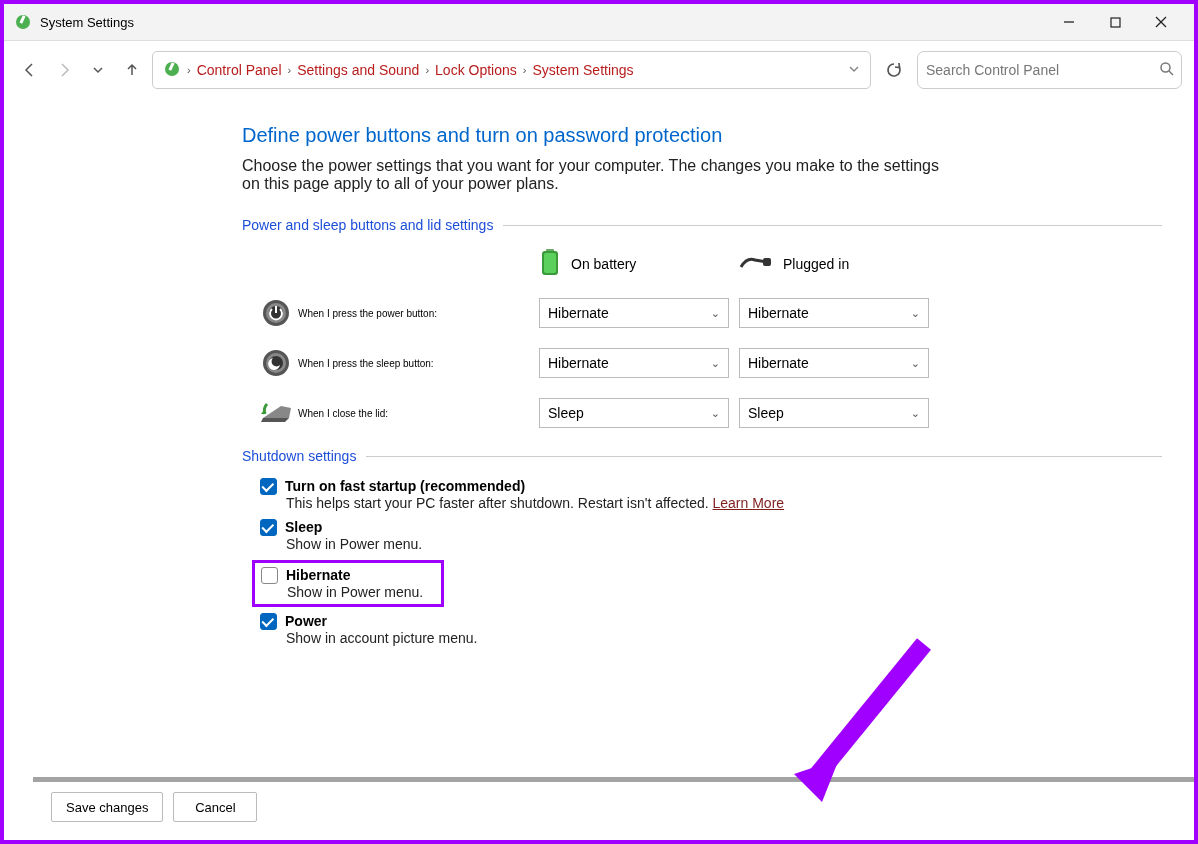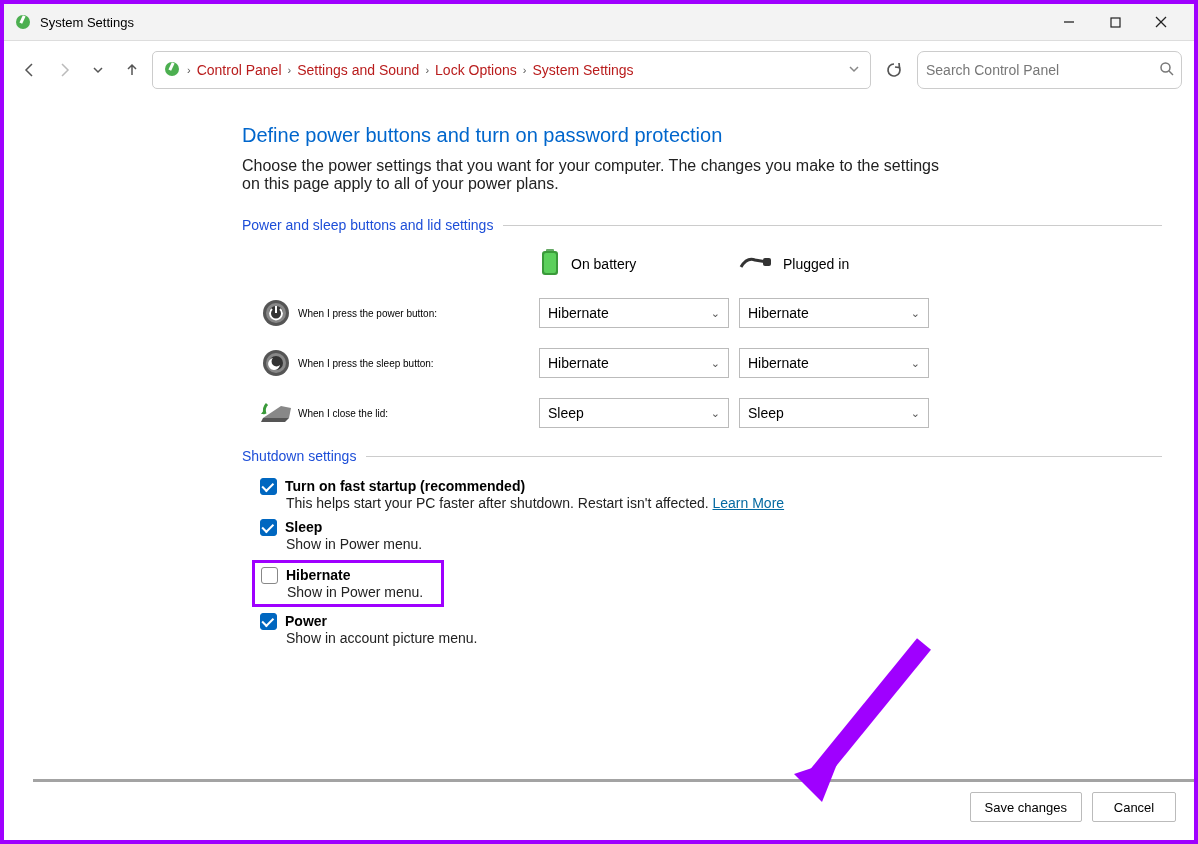--- a/index.html
+++ b/index.html
@@ -130,21 +130,21 @@
   .select .caret { font-size:11px; color:#555;}
 
   .shutdown-list { margin-left:18px; }
   .sd-item { margin-bottom:8px; }
   .sd-top { display:flex; align-items:flex-start; gap:8px; }
   .sd-top b { font-size:14px; }
   .sd-desc {
     font-size:14px; color:#222;
     margin-left:26px;
   }
-  .sd-desc a { color:#0369a1; text-decoration:underline; }
+  .sd-desc a { color:#7f1d1d; text-decoration:underline; }
 
   .checkbox {
     width:17px; height:17px;
     border:1px solid #888;
     border-radius:3px;
     display:inline-flex; align-items:center; justify-content:center;
     background:#fff;
     flex-shrink:0;
   }
   .checkbox.checked { background:#0067c0; border-color:#0067c0; }
@@ -158,23 +158,23 @@
     border:3px solid #9f00ff;
     padding:4px 6px 4px 6px;
     margin-left:-8px;
     display:inline-block;
     width:192px;
   }
 
   
   .footer {
     position:absolute; bottom:8px; left:0; right:0;
-    border-top:3px solid #a3a3a3;
+    border-top:5px solid #a3a3a3;
     padding:10px 18px;
-    display:flex; justify-content:flex-end; gap:10px;margin-left:29px;
+    display:flex; gap:10px;margin-left:29px;
   }
   .btn {
     height:30px; min-width:84px;
     border:1px solid #bbb; background:#fff;
     font-size:13px;
     display:flex; align-items:center; justify-content:center;
     cursor:pointer;
     padding:0 14px;
     border-radius:2px;
   }

